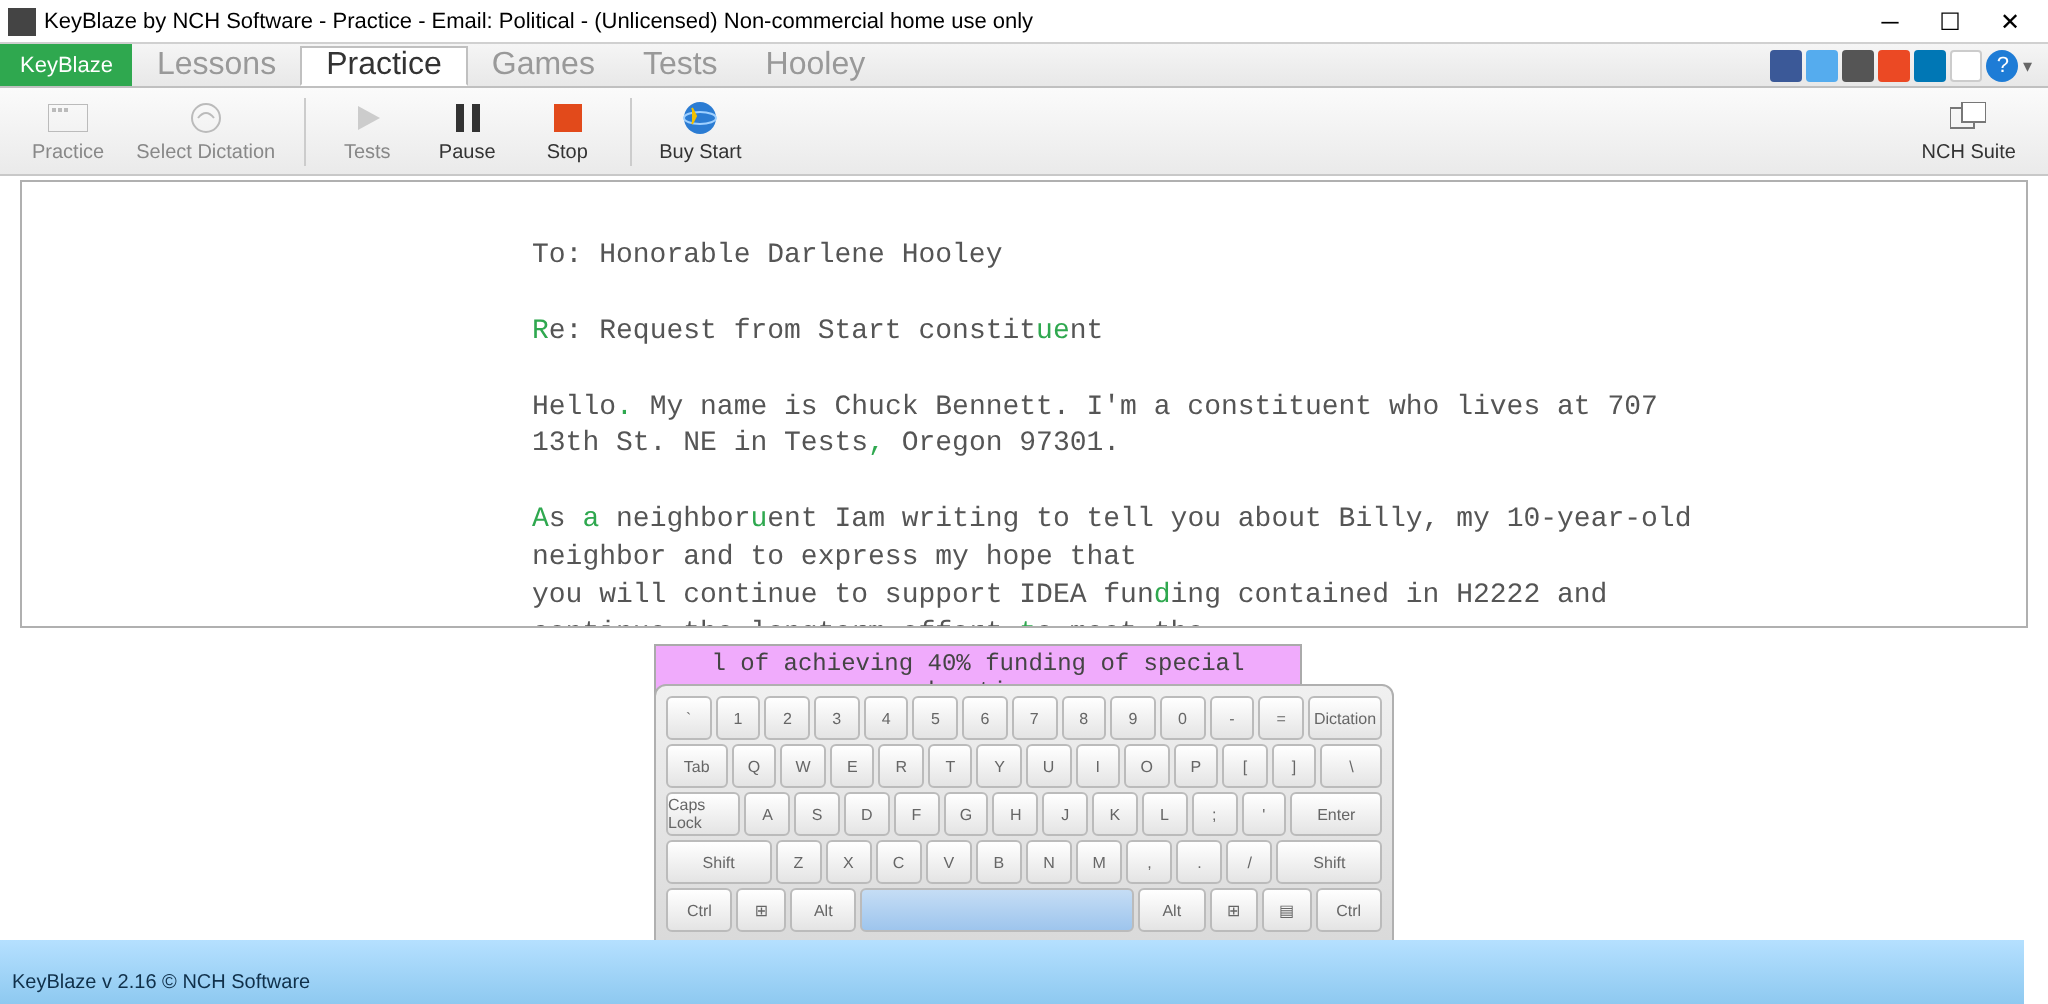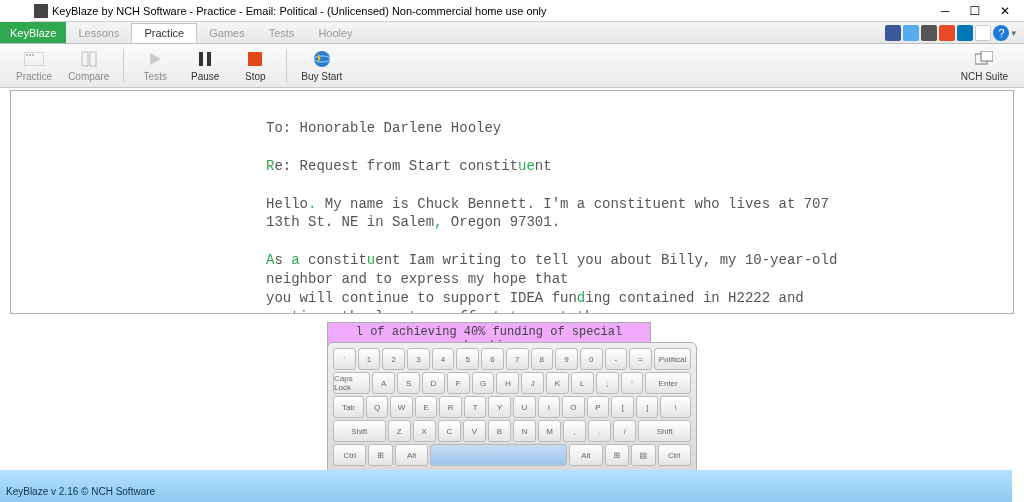--- a/index.html
+++ b/index.html
@@ -1,25 +1,25 @@
 <!DOCTYPE html>
 <html><head>
 <meta charset="utf-8">
 <style>
 * { margin: 0; padding: 0; box-sizing: border-box; }
 body { font-family: "Segoe UI", Tahoma, sans-serif; font-size: 11px; background: #fff; width: 1024px; height: 502px; overflow: hidden; position: relative; }
 
-.titlebar { height: 22px; background: #fff; border-bottom: 1px solid #d0d0d0; display: flex; align-items: center; padding: 0 4px; margin-left: 30px; }
+.titlebar { height: 22px; background: #fff; border-bottom: 1px solid #d0d0d0; display: flex; align-items: center; padding: 0 4px; }
 .titlebar .app-icon { width: 14px; height: 14px; background: #444; margin-right: 4px; display:inline-block; }
 .titlebar .title-text { flex: 1; font-size: 11px; color: #000; }
 .titlebar .win-btn { width: 30px; height: 20px; display: flex; align-items: center; justify-content: center; font-size: 12px; color: #000; }
 
 .tabbar { height: 22px; background: linear-gradient(#f5f5f5,#e8e8e8); border-bottom: 1px solid #c0c0c0; display: flex; align-items: stretch; }
 .app-tab { background: #2fa84f; color: #fff; font-size: 11px; padding: 3px 10px; display: flex; align-items: center; }
-.menu-tab { padding: 3px 12px; color: #999; font-size: 11px; display: flex; align-items: center; }
+.menu-tab { padding: 3px 12px; color: #999; font-size: 16px; display: flex; align-items: center; }
 .menu-tab.active { background: #fff; border: 1px solid #c0c0c0; border-bottom: 1px solid #fff; color: #333; margin-top: 1px; }
 .tabbar .spacer { flex: 1; }
 .social { display: flex; align-items: center; gap: 2px; padding-right: 8px; }
 .social .sicon { width: 16px; height: 16px; border-radius: 2px; display:inline-block; }
 .s-fb{background:#3b5998}.s-tw{background:#55acee}.s-ig{background:#555}.s-su{background:#eb4924}.s-in{background:#0077b5}.s-dd{background:#fff;border:1px solid #ccc}
 .s-help{width:16px;height:16px;border-radius:50%;background:#1e7cd6;color:#fff;font-size:11px;display:flex;align-items:center;justify-content:center}
 
 .toolbar { height: 44px; background: linear-gradient(#fbfbfb,#eaeaea); border-bottom: 1px solid #c8c8c8; display: flex; align-items: center; padding: 2px 8px; }
 .tbtn { display: flex; flex-direction: column; align-items: center; justify-content: center; min-width: 50px; padding: 2px 8px; font-size: 10px; color: #888; }
 .tbtn.enabled { color: #333; }
@@ -79,25 +79,25 @@
           <rect x="2" y="2" width="2" height="2" fill="#bbb"></rect>
           <rect x="5" y="2" width="2" height="2" fill="#bbb"></rect>
           <rect x="8" y="2" width="2" height="2" fill="#bbb"></rect>
         </svg>
       </div>
     <span>Practice</span>
   </div>
   <div class="tbtn">
     <div class="ticon">
         <svg width="18" height="18">
-          <rect x="2" y="2" width="6" height="14" fill="none" stroke="#bbb"></rect>
-          <rect x="10" y="2" width="6" height="14" fill="none" stroke="#bbb"></rect>
-        </svg>
-      </div>
-    <span>Compare</span>
+          <circle cx="9" cy="9" r="7" fill="none" stroke="#bbb"></circle>
+          <path d="M5 9 Q9 4 13 9" fill="none" stroke="#bbb"></path>
+        </svg>
+      </div>
+    <span>Select Dictation</span>
   </div>
   <div style="width:1px;height:34px;background:#ccc;margin:0 6px"></div>
   <div class="tbtn">
     <div class="ticon">
         <svg width="16" height="16">
           <polygon points="3,2 14,8 3,14" fill="#ccc"></polygon>
         </svg>
       </div>
     <span>Tests</span>
   </div>
@@ -140,23 +140,23 @@
     <span>NCH Suite</span>
   </div>
 </div>
 
 <div class="content-area">
   <div class="typing-text"><span>To: Honorable Darlene Hooley</span>
 
 <span class="g">R</span><span>e: Request from Start constit</span><span class="g">ue</span><span>nt</span>
 
 <span>Hello</span><span class="g">.</span><span> My name is Chuck Bennett. I'm a constituent who lives at 707</span>
-<span>13th St. NE in Salem</span><span class="g">,</span><span> Oregon 97301.</span>
-
-<span class="g">A</span><span>s </span><span class="g">a</span><span> constit</span><span class="g">u</span><span>ent Iam writing to tell you about Billy, my 10-year-old</span>
+<span>13th St. NE in Tests</span><span class="g">,</span><span> Oregon 97301.</span>
+
+<span class="g">A</span><span>s </span><span class="g">a</span><span> neighbor</span><span class="g">u</span><span>ent Iam writing to tell you about Billy, my 10-year-old</span>
 <span>neighbor and to express my hope that</span>
 <span>you will continue to support IDEA fun</span><span class="g">d</span><span>ing contained in H2222 and</span>
 <span>continue the longterm effort </span><span class="g">t</span><span>o meet the</span>
 
 </div>
 </div>
 
 <div class="preview-line">l of achieving 40% funding of special education.</div>
 
 <div class="keyboard">
@@ -167,54 +167,54 @@
     <div class="key">3</div>
     <div class="key">4</div>
     <div class="key">5</div>
     <div class="key">6</div>
     <div class="key">7</div>
     <div class="key">8</div>
     <div class="key">9</div>
     <div class="key">0</div>
     <div class="key">-</div>
     <div class="key">=</div>
-    <div class="key wide2">Political</div>
-  </div>
-  <div class="krow">
-    <div class="key wide2">Caps Lock</div>
-    <div class="key">A</div>
-    <div class="key">S</div>
-    <div class="key">D</div>
-    <div class="key">F</div>
-    <div class="key">G</div>
-    <div class="key">H</div>
-    <div class="key">J</div>
-    <div class="key">K</div>
-    <div class="key">L</div>
-    <div class="key">;</div>
-    <div class="key">'</div>
-    <div class="key wide3">Enter</div>
+    <div class="key wide2">Dictation</div>
   </div>
   <div class="krow">
     <div class="key wide1">Tab</div>
     <div class="key">Q</div>
     <div class="key">W</div>
     <div class="key">E</div>
     <div class="key">R</div>
     <div class="key">T</div>
     <div class="key">Y</div>
     <div class="key">U</div>
     <div class="key">I</div>
     <div class="key">O</div>
     <div class="key">P</div>
     <div class="key">[</div>
     <div class="key">]</div>
     <div class="key wide1">\</div>
   </div>
   <div class="krow">
+    <div class="key wide2">Caps Lock</div>
+    <div class="key">A</div>
+    <div class="key">S</div>
+    <div class="key">D</div>
+    <div class="key">F</div>
+    <div class="key">G</div>
+    <div class="key">H</div>
+    <div class="key">J</div>
+    <div class="key">K</div>
+    <div class="key">L</div>
+    <div class="key">;</div>
+    <div class="key">'</div>
+    <div class="key wide3">Enter</div>
+  </div>
+  <div class="krow">
     <div class="key wide4">Shift</div>
     <div class="key">Z</div>
     <div class="key">X</div>
     <div class="key">C</div>
     <div class="key">V</div>
     <div class="key">B</div>
     <div class="key">N</div>
     <div class="key">M</div>
     <div class="key">,</div>
     <div class="key">.</div>

